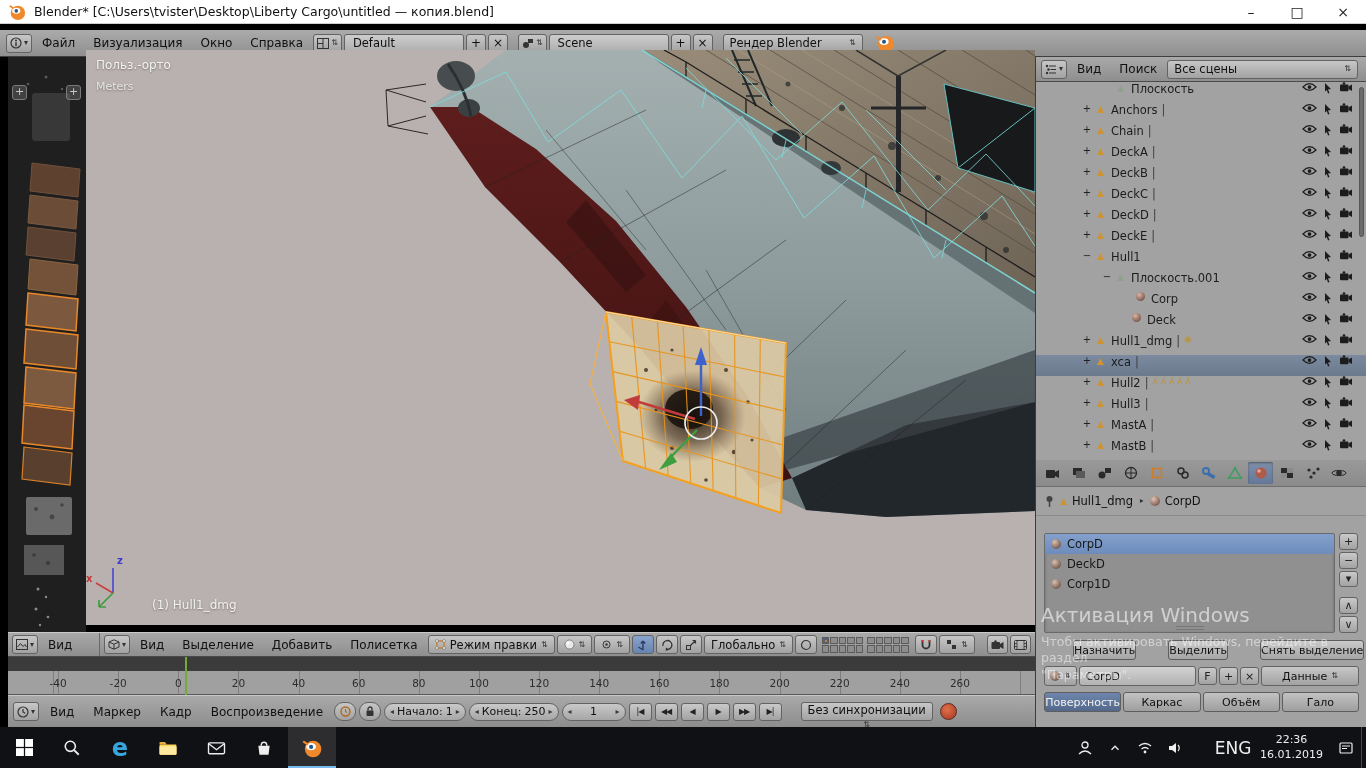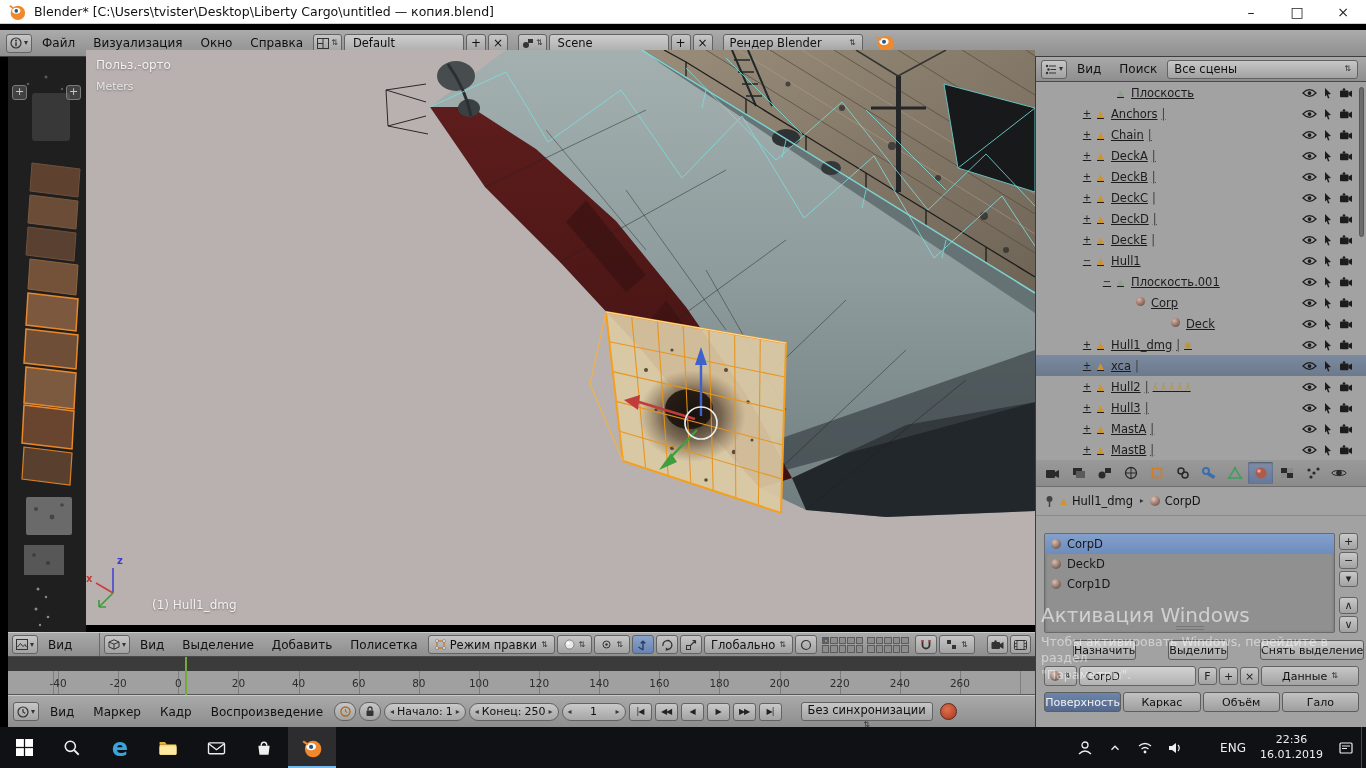--- a/index.html
+++ b/index.html
@@ -79,21 +79,21 @@
     letter-spacing:-1px;padding:0 2px;}
   .recbtn{width:17px;height:17px;border-radius:50%;border:1px solid #5a2a20;
     background:radial-gradient(circle at 40% 35%,#e0704a,#a53622);margin-left:4px;}
 
   
   #right-col{position:absolute;left:1035px;top:57px;width:331px;height:670px;background:#a2a2a2;border-left:1px solid #3c3c3c;}
   #ol-hdr{position:absolute;left:0;top:0;width:331px;height:25px;background:linear-gradient(#a9a9a9,#8e8e8e);
     border-bottom:1px solid #4a4a4a;display:flex;align-items:center;padding:0 5px;gap:2px;font-size:12px;}
   #ol-hdr .hdd{flex:1;margin-right:4px;justify-content:space-between;}
   #ol-body{position:absolute;left:0;top:25px;width:331px;height:378px;overflow:hidden;}
-  .ol-row{height:21px;display:flex;align-items:center;font-size:11.5px;color:#1c1c1c;padding-right:14px;text-decoration:underline;}
+  .ol-row{height:21px;display:flex;font-size:11.5px;color:#1c1c1c;padding-right:14px;}
   .ol-row.selected{background:linear-gradient(rgba(110,130,158,.75),rgba(90,108,134,.75));}
   .ol-exp{width:12px;text-align:center;font-size:10px;color:#222;flex:0 0 auto;}
   .ol-ico{width:15px;text-align:center;flex:0 0 auto;line-height:1;}
   .ol-ico.mesh::before{content:"▲";color:#cf9430;font-size:9px;}
   .ol-ico.meshdata::before{content:"▲";color:#8fa08c;font-size:9px;}
   .ol-ico.material::before{content:"";display:inline-block;width:9px;height:9px;border-radius:50%;
     background:radial-gradient(circle at 35% 30%,#d8b4a4,#5c3a33);}
   .ol-lbl{margin-left:3px;white-space:nowrap;}
   .ol-sep{margin:0 4px;color:#3f3f3f;}
   .ol-extra{font-size:9px;color:#b8953f;white-space:nowrap;}
@@ -144,21 +144,21 @@
   #wm .wm2,#wm .wm3{font-size:12.5px;color:rgba(255,255,255,.5);line-height:1.3;}
   #wm .wm2{margin-top:7px;}
 
   
   #taskbar{position:absolute;left:0;top:727px;width:1366px;height:41px;background:#101114;
     display:flex;align-items:stretch;color:#eee;}
   .tb-icon{width:48px;display:flex;align-items:center;justify-content:center;}
   .tb-icon.active{background:rgba(255,255,255,.12);box-shadow:inset 0 -2px 0 #76b9ed;}
   #tb-right{margin-left:auto;display:flex;align-items:stretch;}
   .tr-icon{width:30px;display:flex;align-items:center;justify-content:center;}
-  #tb-lang{display:flex;align-items:center;justify-content:center;width:38px;font-size:12px;margin-left:24px;}
+  #tb-lang{display:flex;align-items:center;justify-content:center;width:38px;font-size:17px;margin-left:24px;}
   #tb-clock{display:flex;flex-direction:column;align-items:center;justify-content:center;
     font-size:11px;line-height:1.3;padding:0 8px;}
   #tb-desktop{width:5px;border-left:1px solid #4a4a4a;}
   .edge-e{color:#38a6dc;font-size:24px;font-weight:bold;line-height:1;}
 </style>
 </head>
 <body>
 
 <div id="stage">
 
@@ -810,21 +810,21 @@
           <svg width="10" height="12" viewBox="0 0 10 12">
             <path d="M2,1 L8,7 L5,7.5 L6.5,11 L5,11.6 L3.8,8 L2,9.5 Z" fill="#1c1c1c"></path>
           </svg>
           <svg width="14" height="10" viewBox="0 0 14 10">
             <rect x="1" y="2.5" width="8.5" height="6.8" rx="1" fill="#1c1c1c"></rect>
             <polygon points="9.5,4.5 13,2.5 13,9 9.5,7" fill="#1c1c1c"></polygon>
             <circle cx="5" cy="1.5" r="1.3" fill="#1c1c1c"></circle>
           </svg>
         </div>
 
-        <div class="ol-row" style="padding-left: 120px;">
+        <div class="ol-row" style="padding-left: 81px;">
           <span class="ol-exp"></span>
           <span class="ol-ico material"></span>
           <span class="ol-lbl">Deck</span>
           <span class="ol-sep"></span>
           <span class="ol-extra"></span>
           <span class="ol-flex"></span>
           <svg width="15" height="10" viewBox="0 0 16 10">
             <path d="M1,5 Q8,-2 15,5 Q8,12 1,5 Z" fill="none" stroke="#1c1c1c" stroke-width="1.2"></path>
             <circle cx="8" cy="5" r="2" fill="#1c1c1c"></circle>
           </svg>

